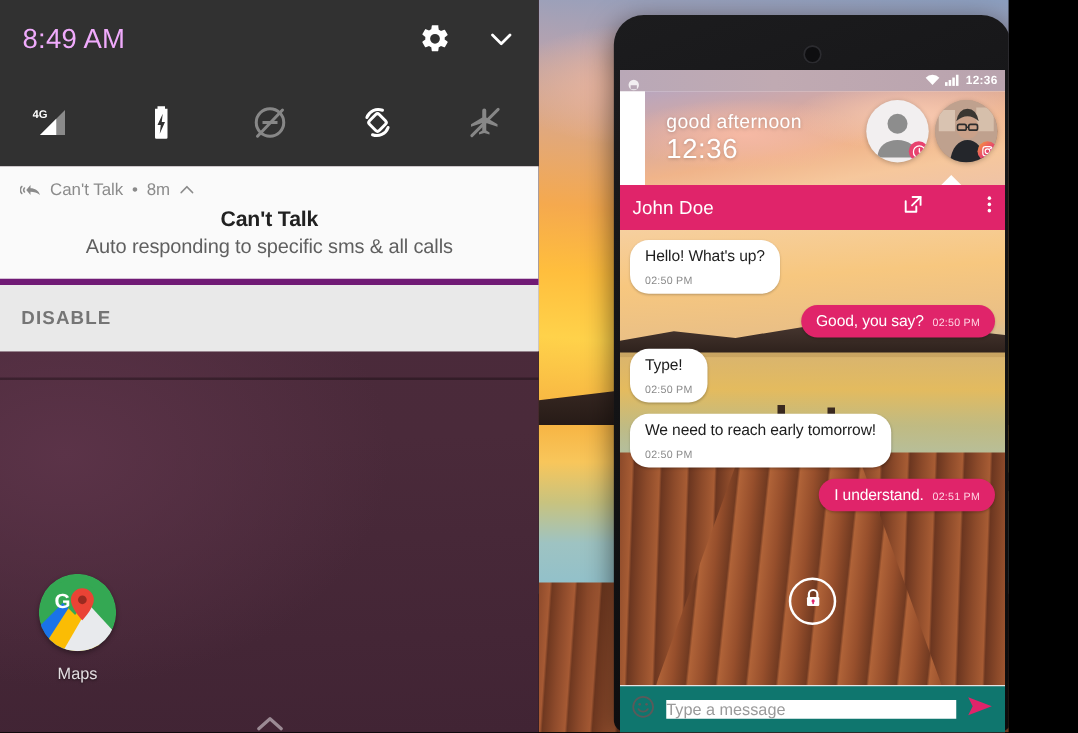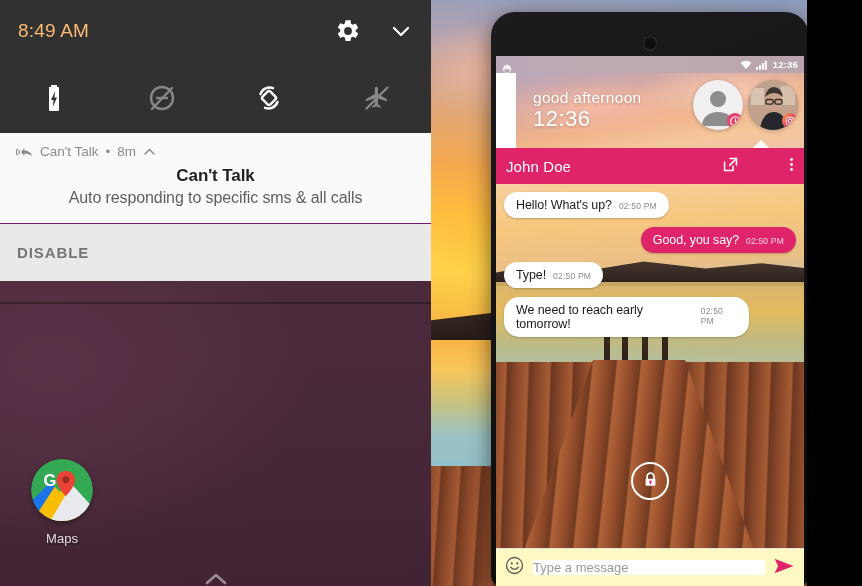--- a/index.html
+++ b/index.html
@@ -18,21 +18,21 @@
 
   
   .qs-shade{
     position:absolute; left:0; top:0; width:431px; height:133px;
     background:#313131;
   }
   .qs-top{
     position:absolute; left:0; top:0; width:100%; height:62px;
     display:flex; align-items:center; padding:0 18px;
   }
-  .qs-clock{ color:#fdba74; font-size:19px; letter-spacing:.2px; }
+  .qs-clock{ color:#f0abfc; font-size:22px; letter-spacing:.2px; }
   .qs-top-spacer{ flex:1; }
   .qs-gear{ width:26px; height:26px; margin-right:28px; cursor:pointer; }
   .qs-chevron{ width:24px; height:24px; cursor:pointer; }
 
   .qs-tiles{
     position:absolute; left:0; top:62px; width:100%; height:71px;
     display:flex; align-items:center;
   }
   .qs-tile{ flex:1; display:flex; align-items:center; justify-content:center; height:100%; cursor:pointer; }
   .qs-tile svg{ display:block; }
@@ -49,21 +49,21 @@
     padding:11px 16px 0 16px;
     color:#8b8b8b; font-size:13.5px;
   }
   .notif-head .app-ic{ width:17px; height:14px; flex:0 0 auto; }
   .notif-head .dot{ color:#8b8b8b; }
   .notif-head .caret{ width:13px; height:13px; }
   .notif-body{ padding:7px 16px 16px 16px; }
   .notif-title{ color:#212121; font-size:17px; font-weight:bold; letter-spacing:-.1px; }
   .notif-text{ color:#5f5f5f; font-size:16px; margin-top:3px; letter-spacing:-.1px; }
   .notif-actions{
-    background:#e9e9e9; border-top:1px solid #701a75;
+    background:#e9e9e9; border-top:5px solid #701a75;
     height:58px; display:flex; align-items:center; padding:0 17px;
   }
   .notif-action{
     color:#757575; font-size:15px; letter-spacing:.9px; font-weight:bold; cursor:pointer;
   }
   .shade-edge{ position:absolute; left:0; top:302px; width:431px; height:2px; background:rgba(0,0,0,.30); }
 
   
   .app-icon-wrap{
     position:absolute; left:29px; top:459px; width:66px; text-align:center; cursor:pointer;
@@ -180,37 +180,37 @@
 
   .msgs{ position:absolute; left:0; top:0; width:100%; padding:8px 8px 0 8px; }
   .row{ display:flex; margin-bottom:9px; }
   .row.in{ justify-content:flex-start; }
   .row.out{ justify-content:flex-end; }
   .bubble{
     display:inline-flex; align-items:baseline; gap:7px;
     padding:6px 12px; border-radius:15px; max-width:84%;
     box-shadow:0 1px 2px rgba(0,0,0,.22);
   }
-  .bubble.in{ background:#fff; color:#1d1d1d; }
+  .bubble.in{ background:#fff; color:#1d1d1d;flex-direction:column; }
   .bubble.out{ background:#e0246a; color:#fff; }
   .b-text{ font-size:12.5px; letter-spacing:-.1px; }
   .b-time{ font-size:8.5px; letter-spacing:.2px; }
   .bubble.in .b-time{ color:#8a8a8a; }
   .bubble.out .b-time{ color:#ffd4e2; }
 
   .lock-btn{
     position:absolute; left:50%; top:278px; transform:translateX(-50%);
     width:38px; height:38px; border-radius:50%;
     border:2px solid #fff; display:flex; align-items:center; justify-content:center;
     cursor:pointer;
   }
 
   
   .inputbar{
-    height:38px; background:#fef9c3; display:flex; align-items:center; padding:0 9px;
+    height:38px; background:#0f766e; display:flex; align-items:center; padding:0 9px;
     border-top:1px solid #e4e4e4;
   }
   .emoji-ic{ flex:0 0 auto; cursor:pointer; }
   .msg-input{
     flex:1; border:none; outline:none; margin-left:9px;
     font-family:"Liberation Sans", sans-serif; font-size:13px; color:#2b2b2b;
   }
   .msg-input::placeholder{ color:#9a9a9a; }
   .send-ic{ flex:0 0 auto; margin-left:8px; cursor:pointer; }
 </style>
@@ -253,20 +253,27 @@
           </svg>
         </div>
         <div class="qs-chevron">
           <svg viewBox="0 0 24 24" width="24" height="24">
               <path d="M5 9 L12 16 L19 9" stroke="#fff" stroke-width="2.2" fill="none" stroke-linecap="round" stroke-linejoin="round"></path>
             </svg>
         </div>
       </div>
 
       <div class="qs-tiles">
+        <div class="qs-tile">
+          <svg viewBox="0 0 34 28" width="34" height="28">
+            <text x="0" y="10" font-family="Liberation Sans, sans-serif" font-size="9" font-weight="bold" fill="#fff">4G</text>
+            <path d="M26 4 L26 24 L6 24 Z" fill="#8a8a8a"></path>
+            <path d="M19 11 L19 24 L6 24 Z" fill="#fff"></path>
+          </svg>
+        </div>
         <div class="qs-tile">
           <svg viewBox="0 0 18 28" width="18" height="28">
             <path d="M6 1 h6 v2 h2 v23 a1 1 0 0 1 -1 1 h-8 a1 1 0 0 1 -1 -1 v-23 h2 z" fill="#fff"></path>
             <path d="M10.2 7 L6 16 H8.6 L7.8 23 L12 13.6 H9.4 Z" fill="#313131"></path>
           </svg>
         </div>
         <div class="qs-tile dim">
           <svg viewBox="0 0 28 28" width="28" height="28">
             <circle cx="14" cy="14" r="11" fill="none" stroke="#fff" stroke-width="2.4"></circle>
             <rect x="8" y="12.8" width="12" height="2.4" fill="#fff"></rect>
@@ -448,20 +455,26 @@
                 <span class="b-text">Type!</span>
                 <span class="b-time">02:50 PM</span>
               </div>
             </div>
             <div class="row in">
               <div class="bubble in">
                 <span class="b-text">We need to reach early tomorrow!</span>
                 <span class="b-time">02:50 PM</span>
               </div>
             </div>
+            <div class="row out">
+              <div class="bubble out">
+                <span class="b-text">I understand.</span>
+                <span class="b-time">02:51 PM</span>
+              </div>
+            </div>
           </div>
 
           <div class="lock-btn">
             <span>
               <svg viewBox="0 0 20 20" width="17" height="17">
                 <path d="M6 9 V6.4 a4 4 0 0 1 8 0 V9" stroke="#fff" stroke-width="2" fill="none" stroke-linecap="round"></path>
                 <rect x="4.2" y="9" width="11.6" height="8.4" rx="1.2" fill="#fff"></rect>
                 <circle cx="10" cy="12.6" r="1.5" fill="#e0246a"></circle>
                 <rect x="9.3" y="12.6" width="1.4" height="3" fill="#e0246a"></rect>
               </svg>

